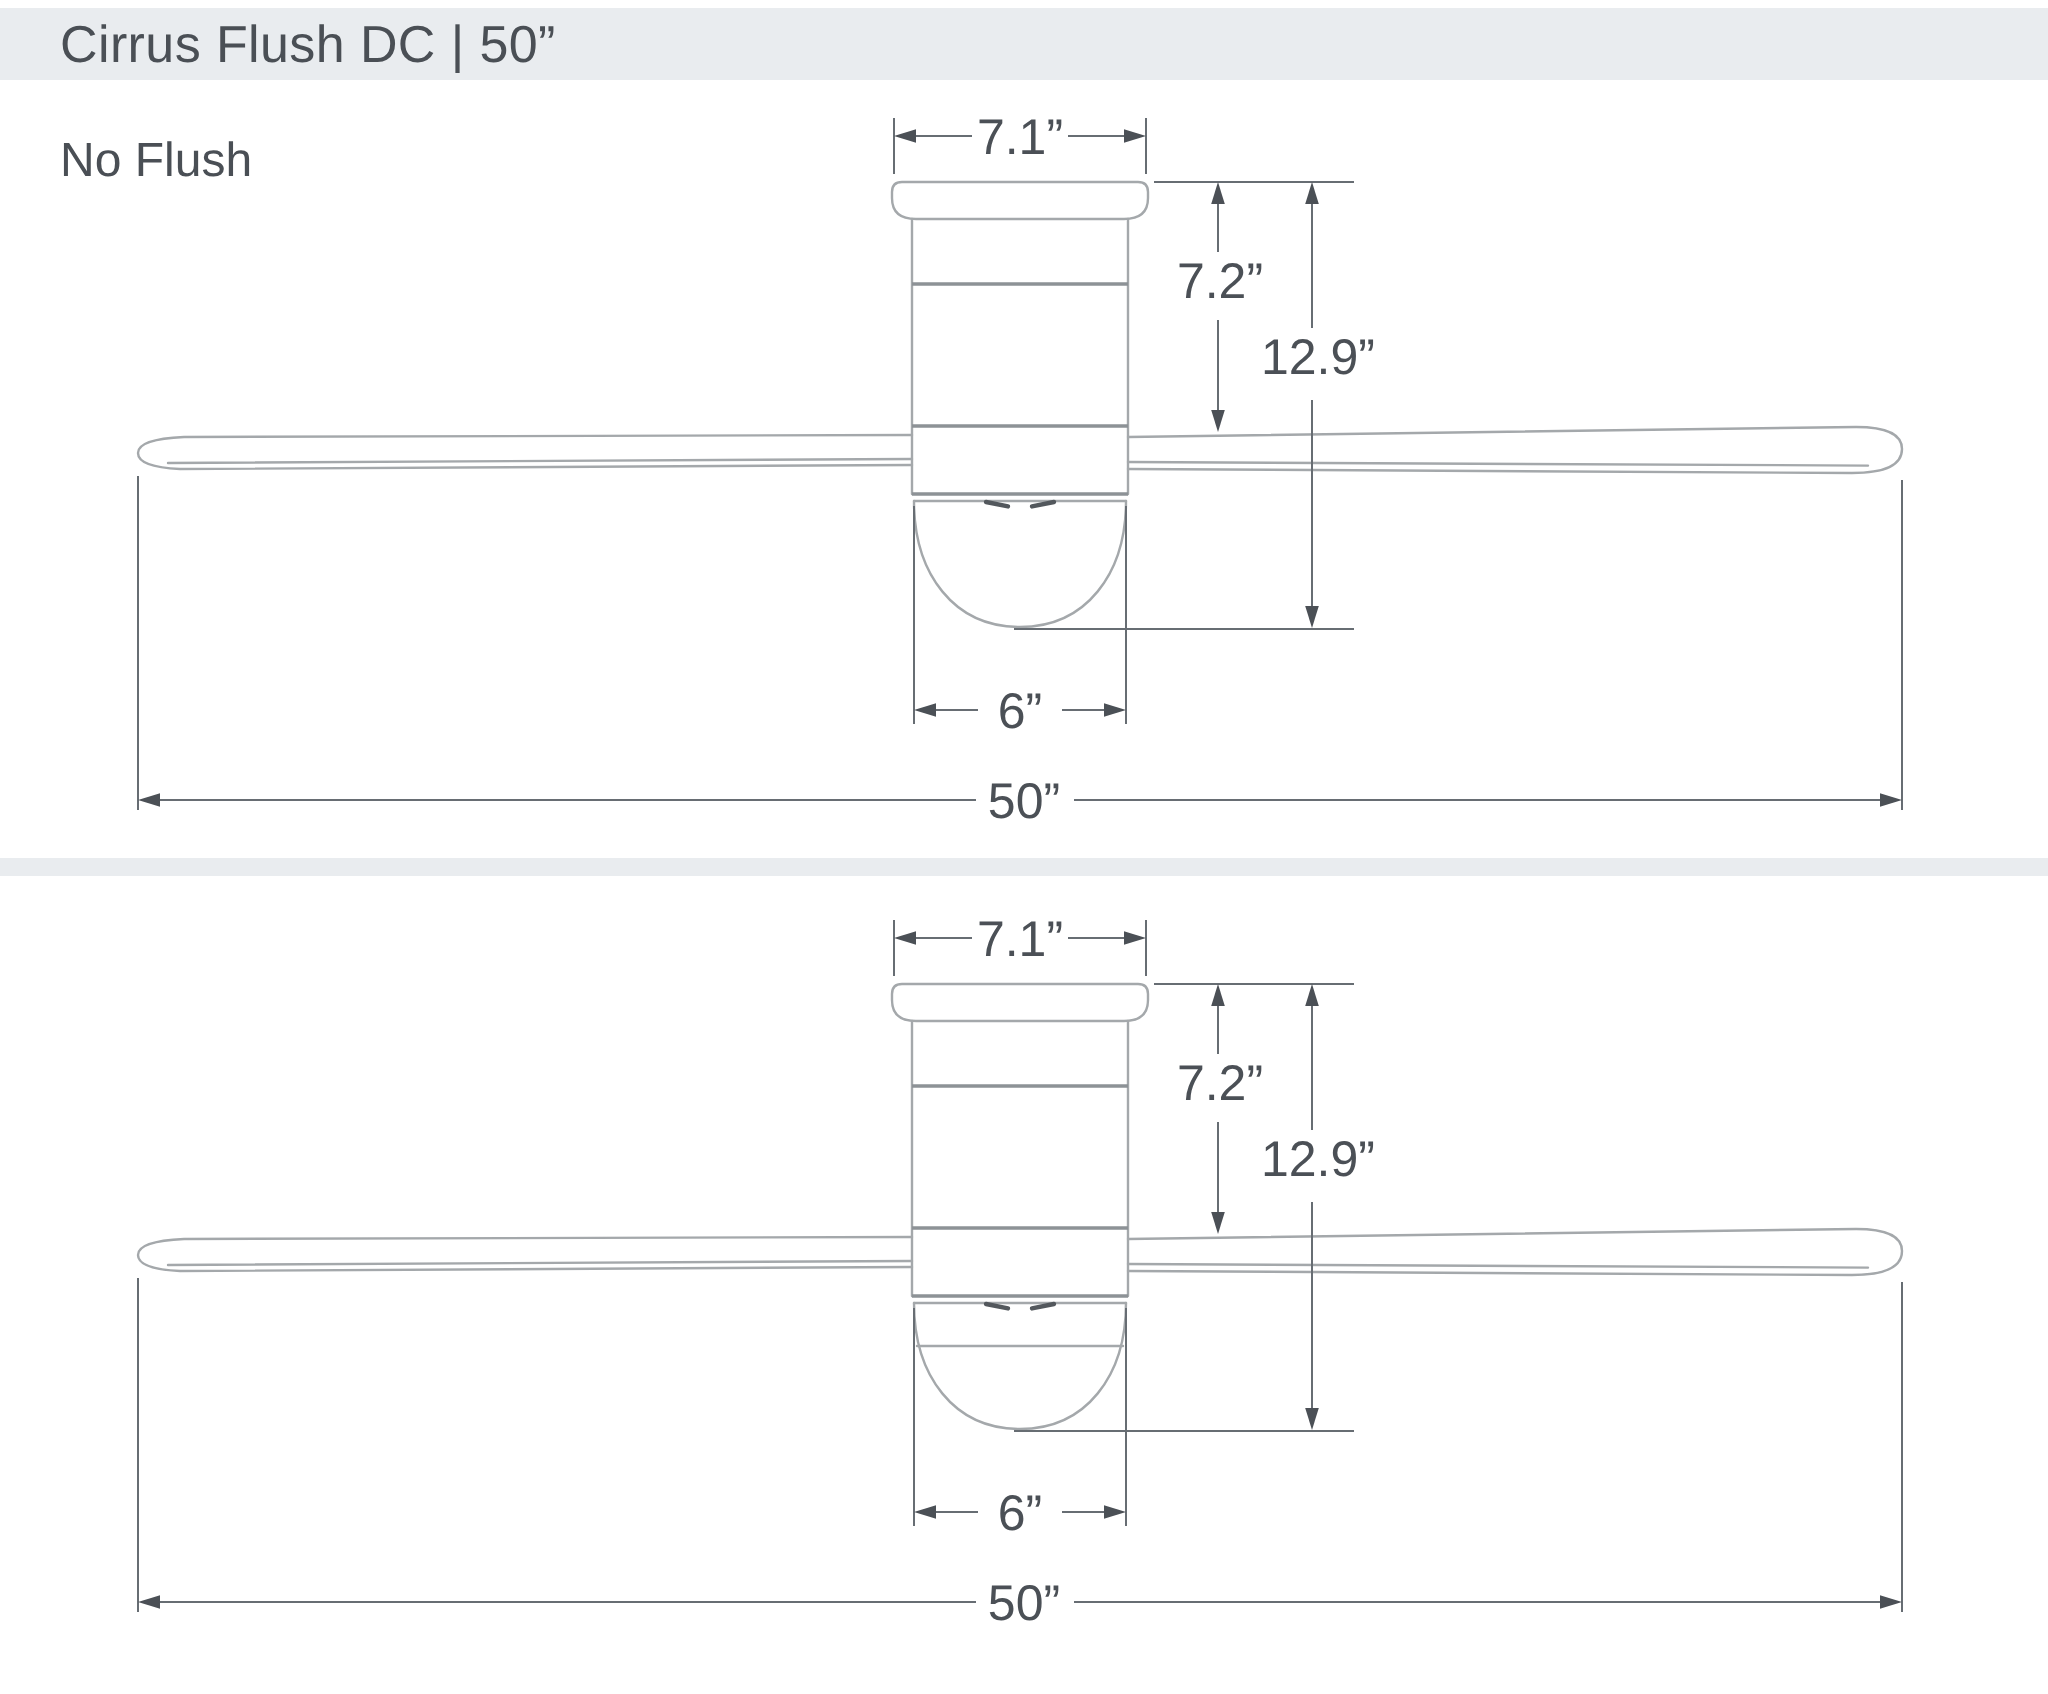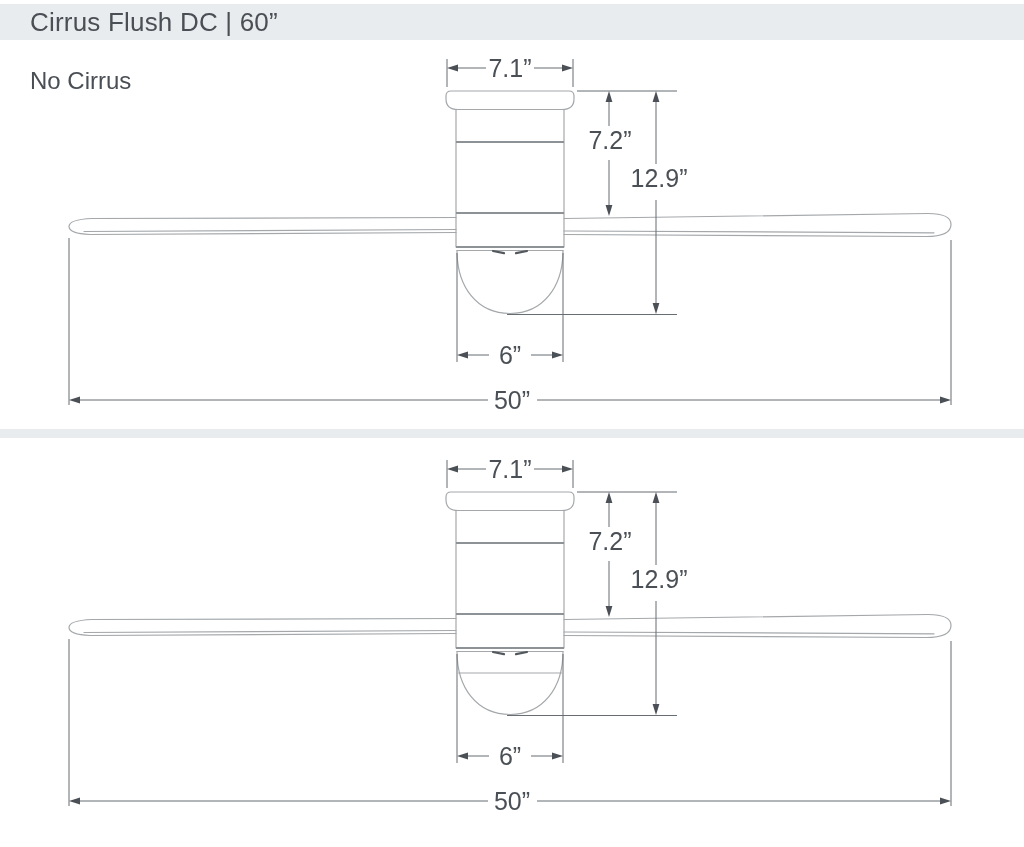--- a/index.html
+++ b/index.html
@@ -17,25 +17,25 @@
   .olh{stroke:#8d9296;stroke-width:1.8;fill:none;}
   .dl{stroke:#676d73;stroke-width:1;fill:none;}
   .tick{stroke:#53585d;stroke-width:2.2;fill:none;stroke-linecap:round;}
   .ah{fill:#4b5056;stroke:none;}
   text.dim{font-size:25px;fill:#4b5056;font-family:"Liberation Sans",sans-serif;text-anchor:middle;}
 </style>
 </head>
 <body>
 
 <div class="header">
-  <span class="title">Cirrus Flush DC | 60”</span>
+  <span class="title">Cirrus Flush DC | 50”</span>
 </div>
 
 <div class="panel">
-  <div class="variant-label">No Cirrus</div>
+  <div class="variant-label">No Flush</div>
   <svg width="1024" height="388" viewBox="0 0 1024 388">
 
     <g>
       <path class="ol" d="M446,56 Q446,51 451,51 L569,51 Q574,51 574,56 L574,59 Q574,69.5 562,69.5 L458,69.5 Q446,69.5 446,59 Z"></path>
     </g>
     <g>
       <path class="ol" d="M456,69.5 V207"></path>
       <path class="ol" d="M564,69.5 V207"></path>
       <path class="olh" d="M456,102 H564"></path>
       <path class="olh" d="M456,173 H564"></path>

